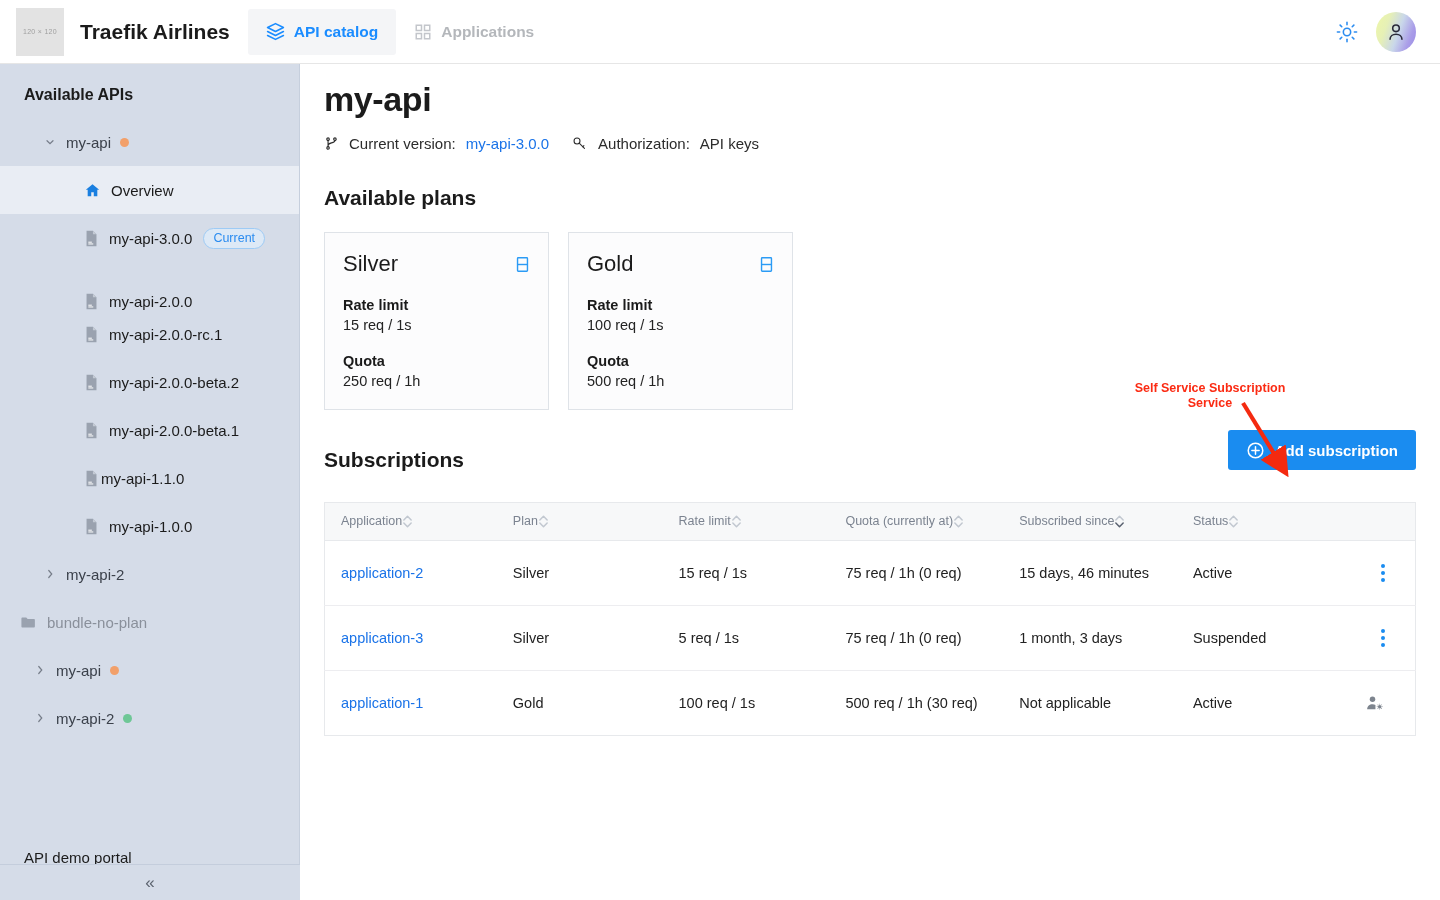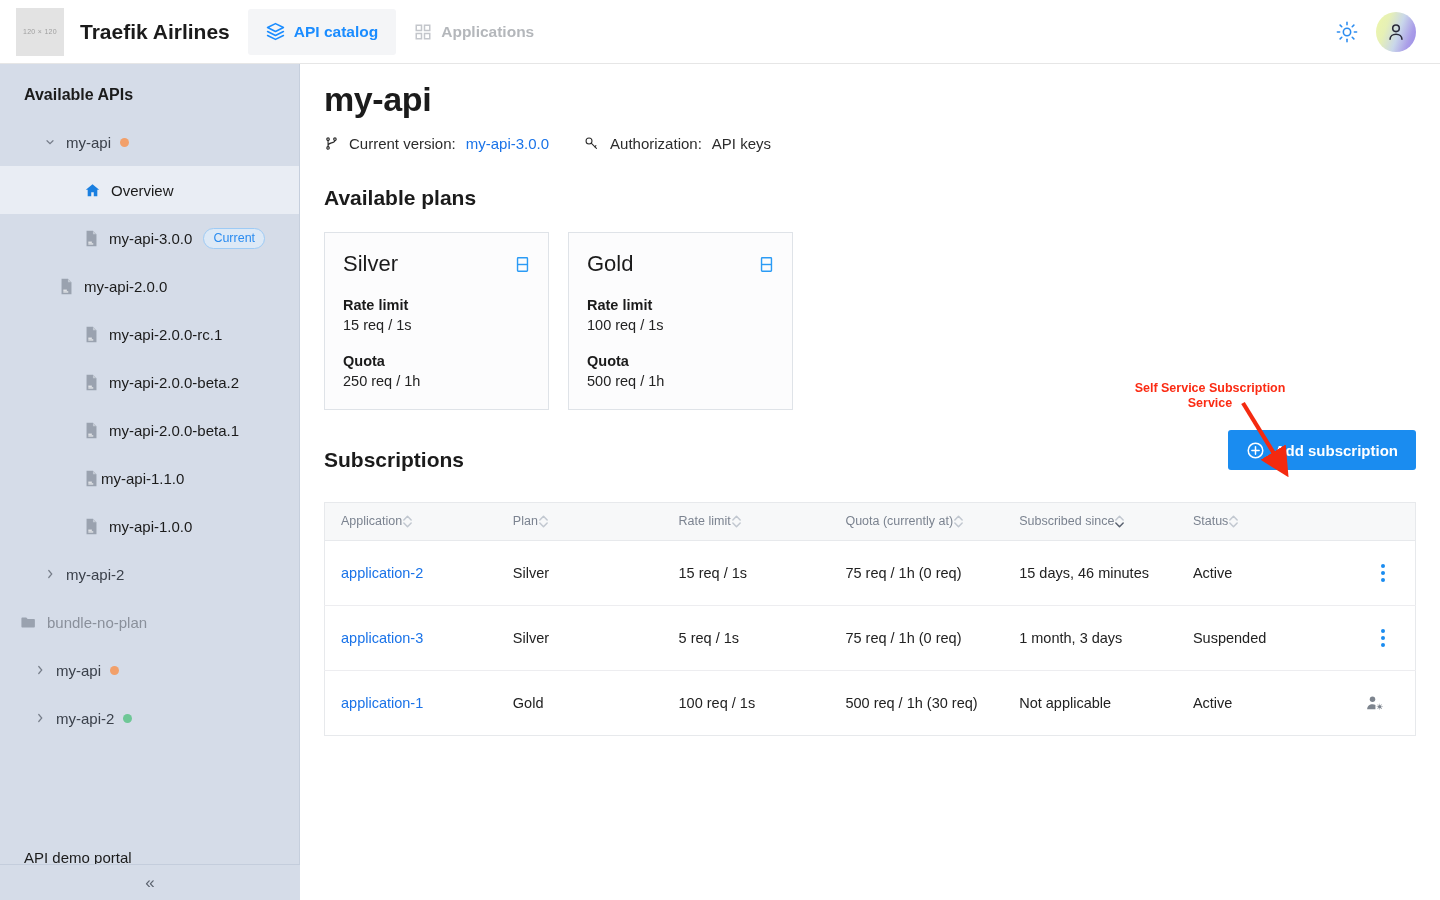--- a/index.html
+++ b/index.html
@@ -95,21 +95,21 @@
     width: 300px; height: 36px;
     background: #d5dce8; border-top: 1px solid #c4cddc;
     display: flex; align-items: center; justify-content: center;
     color: #5c636f; font-size: 17px; cursor: pointer;
   }
   .add-circle { margin-left: 12px; display: flex; cursor: pointer; }
 
   
   .main { position: absolute; top: 64px; left: 300px; width: 1140px; height: 836px; background: #fff; }
   .page-title { font-size: 34px; font-weight: 700; letter-spacing: -.4px; margin: 16px 0 0 24px; }
-  .meta-row { display: flex; align-items: center; gap: 34px; margin: 16px 0 0 24px; }
+  .meta-row { display: flex; align-items: center; gap: 22px; margin: 16px 0 0 24px; }
   .meta-item { display: flex; align-items: center; gap: 10px; font-size: 15px; color: #2c2c2c; }
   .meta-link { color: #1a73e8; }
   .h2 { font-size: 21px; font-weight: 700; margin-left: 24px; }
 
   .plans { display: flex; gap: 19px; margin: 22px 0 0 24px; }
   .plan-card {
     width: 225px; border: 1px solid #dfe3e8; background: #fcfcfd;
     padding: 18px 18px 20px 18px;
   }
   .plan-head { display: flex; align-items: center; justify-content: space-between; }
@@ -239,21 +239,21 @@
           <svg width="15" height="17" viewBox="0 0 20 24" fill="#9aa2af">
             <path d="M3 1h9l5 5v17H3V1z"></path>
             <path d="M12 1v5h5" fill="#c3cad4"></path>
             <rect x="5.5" y="16.5" width="5" height="1.4" fill="#fff"></rect>
             <rect x="5.5" y="19" width="7" height="1.4" fill="#fff"></rect>
           </svg>
         </span>
         <span class="lbl black" style="margin-left: 10px;">my-api-3.0.0</span>
         <span class="pill">Current</span>
       </div>
-      <div class="node" style="padding-left: 39px;">
+      <div class="node" style="padding-left: 64px; align-items: flex-end;">
         <span class="caret"></span>
         <span class="ic" style="margin-left: 6px;">
           <svg width="15" height="17" viewBox="0 0 20 24" fill="#9aa2af">
             <path d="M3 1h9l5 5v17H3V1z"></path>
             <path d="M12 1v5h5" fill="#c3cad4"></path>
             <rect x="5.5" y="16.5" width="5" height="1.4" fill="#fff"></rect>
             <rect x="5.5" y="19" width="7" height="1.4" fill="#fff"></rect>
           </svg>
         </span>
         <span class="lbl black" style="margin-left: 10px;">my-api-2.0.0</span>

